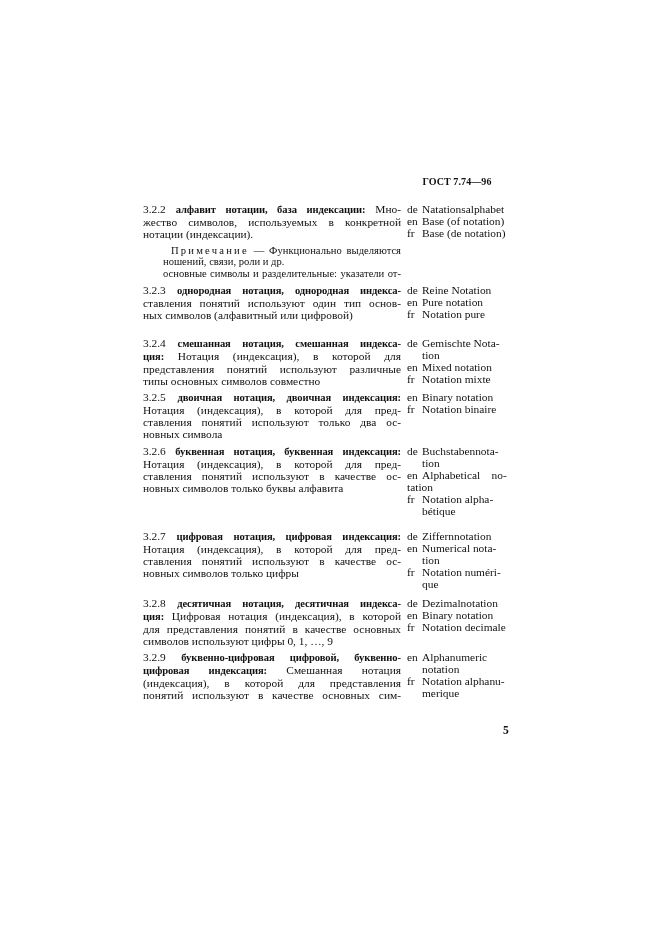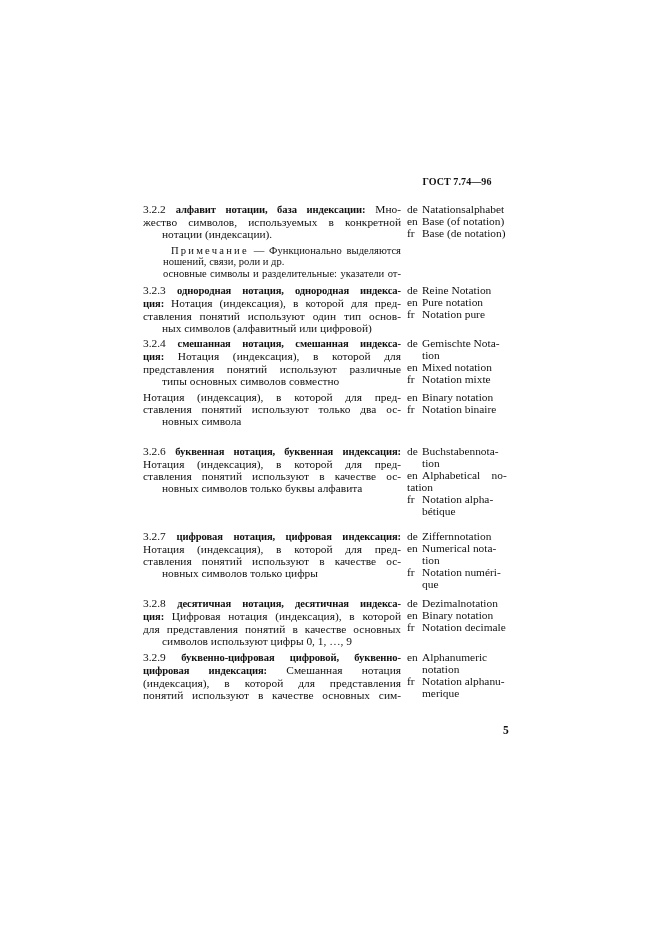--- a/index.html
+++ b/index.html
@@ -5,21 +5,21 @@
   html, body { margin: 0; padding: 0; background: #ffffff; }
   body { width: 661px; height: 935px; position: relative; overflow: hidden;
          font-family: "Liberation Serif", "DejaVu Serif", serif; color: #111; }
   .page { position: absolute; left: 0; top: 0; width: 661px; height: 935px; }
   .header { position: absolute; left: 400px; width: 114px; top: 176px; text-align: center;
             font-weight: bold; font-size: 10px; letter-spacing: 0.1px; }
   .entry { position: absolute; left: 143px; width: 380px; }
   .left { position: absolute; left: 0; top: 0; width: 258px; font-size: 11.4px; line-height: 12.1px;
           text-align: justify; }
   .left .line { display: block; white-space: nowrap; text-align: justify; text-align-last: justify; }
-  .left .line.last { text-align-last: left; margin-left: 19px; }
+  .left .line.last { text-align-last: left; }
   .num { font-weight: normal; font-family: Liberation Serif, serif; }
   .term { font-weight: bold; font-size: 10.6px; letter-spacing: -0.1px; }
   .right { position: absolute; left: 264px; top: 0; width: 120px; font-size: 11.4px; line-height: 12.1px; }
   .eq { display: block; white-space: nowrap; position: relative; }
   .lang { display: inline-block; width: 15px; }
   .cont { display: block; padding-left: 15px; white-space: nowrap; }
   .cont.flush { padding-left: 0; }
   .note { position: absolute; left: 143px; width: 258px; font-size: 10.6px; line-height: 11.4px; }
   .note .line { display: block; white-space: nowrap; text-align: justify; text-align-last: justify; margin-left: 20px; }
   .note .line.last { text-align-last: left; }
@@ -49,21 +49,20 @@
 
   <div class="note" style="top:245px;">
     <span class="line indent"><span class="spaced">Примечание</span><span> — </span><span>Функционально выделяются</span></span>
     <span class="line last">ношений, связи, роли и др.</span>
     <span class="line">основные символы и разделительные: указатели от-</span>
   </div>
 
   <div class="entry" style="top:284px;">
     <div class="left">
       <span class="line"><span class="num">3.2.3</span> <span class="term">однородная нотация, однородная индекса-</span></span>
-      <span class="line"><span class="term">ция:</span><span> Нотация (индексация), в которой для пред-</span></span>
       <span class="line">ставления понятий используют один тип основ-</span>
       <span class="line last">ных символов (алфавитный или цифровой)</span>
     </div>
     <div class="right">
       <span class="eq"><span class="lang">de</span><span>Reine Notation</span></span>
       <span class="eq"><span class="lang">en</span><span>Pure notation</span></span>
       <span class="eq"><span class="lang">fr</span><span>Notation pure</span></span>
     </div>
   </div>
 
@@ -77,20 +76,21 @@
     <div class="right">
       <span class="eq"><span class="lang">de</span><span>Gemischte Nota-</span></span>
       <span class="cont">tion</span>
       <span class="eq"><span class="lang">en</span><span>Mixed notation</span></span>
       <span class="eq"><span class="lang">fr</span><span>Notation mixte</span></span>
     </div>
   </div>
 
   <div class="entry" style="top:391px;">
     <div class="left">
+      <span class="line"><span class="num">3.2.5</span> <span class="term">двоичная нотация, двоичная индексация:</span></span>
       <span class="line">Нотация (индексация), в которой для пред-</span>
       <span class="line">ставления понятий используют только два ос-</span>
       <span class="line last">новных символа</span>
     </div>
     <div class="right">
       <span class="eq"><span class="lang">en</span><span>Binary notation</span></span>
       <span class="eq"><span class="lang">fr</span><span>Notation binaire</span></span>
     </div>
   </div>
 

